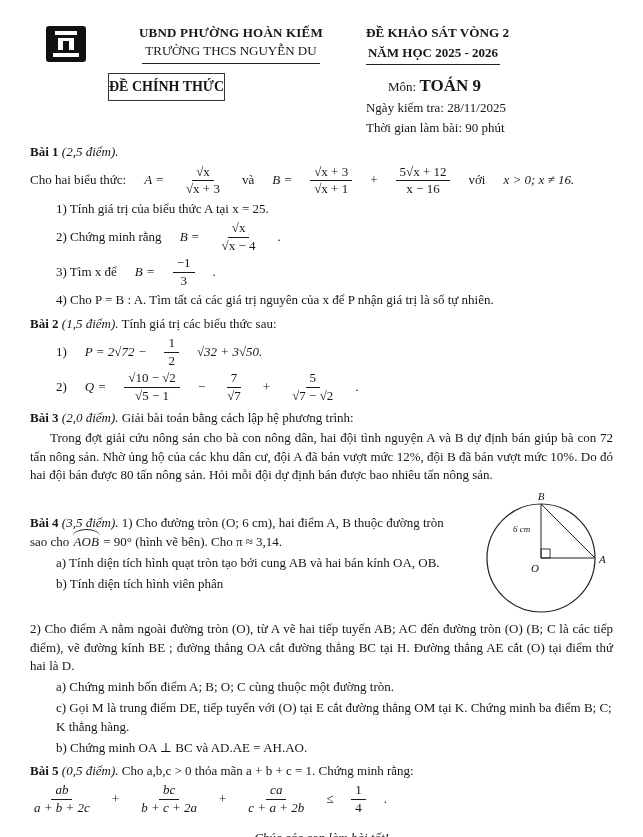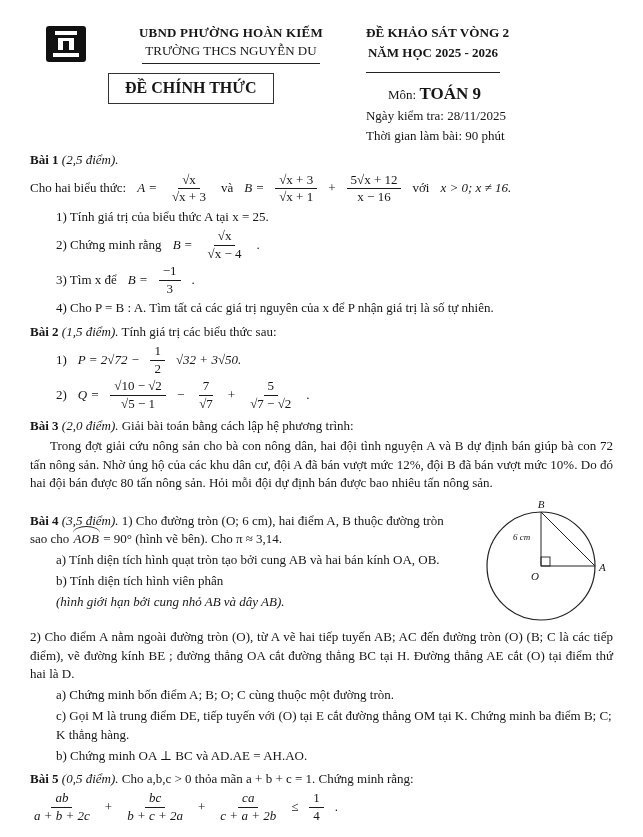--- a/index.html
+++ b/index.html
@@ -11,37 +11,37 @@
     padding:24px 30px 12px 30px;overflow:hidden;position:relative;
   }
   
   .header{display:flex;justify-content:space-between}
   .h-left{width:340px}
   .logo-row{display:flex;align-items:flex-start}
   .logo{width:40px;height:36px;margin:2px 10px 0 16px;flex:0 0 auto}
   .org{text-align:center;flex:1}
   .org1{font-weight:bold;letter-spacing:.2px}
   .org2 span{font-weight:normal;display:inline-block;border-bottom:1.2px solid #222;padding:0 3px 2px}
-  .exam-box{display:inline-block;border:1.4px solid #333;padding:3px 16px;font-weight:bold;margin:9px 0 0 78px;font-size:16px}
+  .exam-box{display:inline-block;border:1.4px solid #333;padding:3px 0;font-weight:bold;margin:9px 0 0 78px;font-size:14px}
   .h-right{width:250px}
   .hr-t1{font-weight:bold;font-size:13.2px}
-  .hr-t2 span{font-weight:bold;display:inline-block;border-bottom:1.2px solid #222;padding:0 2px 10px;margin-top:1px}
+  .hr-t2 span{font-weight:bold;display:inline-block;border-bottom:1.2px solid #222;padding:0 2px 2px;margin-top:1px}
   .hr-subject{margin:9px 0 1px 22px}
   .hr-subject b{font-size:17px}
   .hr-meta{margin:1px 0}
   
   .sec{margin-top:5px}
   .line{margin:2.5px 0}
   .ind1{margin-left:26px}
   .bt{font-weight:bold}
   .pts{font-style:italic}
   .it{font-style:italic}
   .just{text-align:justify}
   .indent{text-indent:20px}
-  .mline{display:flex;align-items:center;flex-wrap:wrap;column-gap:11px;margin:3px 0}
+  .mline{display:flex;align-items:center;flex-wrap:wrap;column-gap:18px;margin:3px 0}
   .mline.ind1{margin-left:26px}
   .frac{display:inline-flex;flex-direction:column;align-items:center;text-align:center;line-height:1.12;vertical-align:middle}
   .frac .num{display:block;padding:0 4px 1px;border-bottom:1px solid #1a1a1a;white-space:nowrap}
   .frac .den{display:block;padding:1px 4px 0;white-space:nowrap}
   .arc{position:relative;display:inline-block;font-style:italic;padding:0 1px}
   .arc::before{content:"";position:absolute;left:0;right:0;top:-4px;height:6px;
     border-top:1.3px solid #222;border-radius:50% 50% 0 0 / 100% 100% 0 0}
   .b4-row{display:flex;align-items:center;margin-top:4px}
   .b4-text{flex:1;padding-right:6px}
   .b4-fig{width:152px;flex:0 0 auto;margin-top:0}
@@ -183,21 +183,20 @@
       <div class="b4-text">
         <p class="line">
           <b class="bt">Bài 4</b>
           <i class="pts">(3,5 điểm).</i>
           <span>1) Cho đường tròn (O; 6 cm), hai điểm A, B thuộc đường tròn sao cho</span>
           <span class="arc">AOB</span>
           <span>= 90° (hình vẽ bên). Cho π ≈ 3,14.</span>
         </p>
         <p class="line ind1">a) Tính diện tích hình quạt tròn tạo bởi cung AB và hai bán kính OA, OB.</p>
         <p class="line ind1">b) Tính diện tích hình viên phân</p>
-        <p class="line ind1 it">(hình giới hạn bởi cung nhỏ AB và dây AB).</p>
       </div>
       <div class="b4-fig">
         <svg viewBox="0 0 152 128" width="152" height="128">
           <circle cx="80" cy="68" r="54" fill="none" stroke="#222" stroke-width="1.2"></circle>
           <line x1="80" y1="14" x2="80" y2="68" stroke="#222" stroke-width="1"></line>
           <line x1="80" y1="68" x2="134" y2="68" stroke="#222" stroke-width="1"></line>
           <line x1="80" y1="14" x2="134" y2="68" stroke="#222" stroke-width="1"></line>
           <rect x="80" y="59" width="9" height="9" fill="none" stroke="#222" stroke-width="0.9"></rect>
           <text class="fig-label" x="80" y="10" text-anchor="middle" font-size="11" fill="#161616">B</text>
           <text class="fig-label" x="70" y="82" font-size="11" fill="#161616">O</text>

